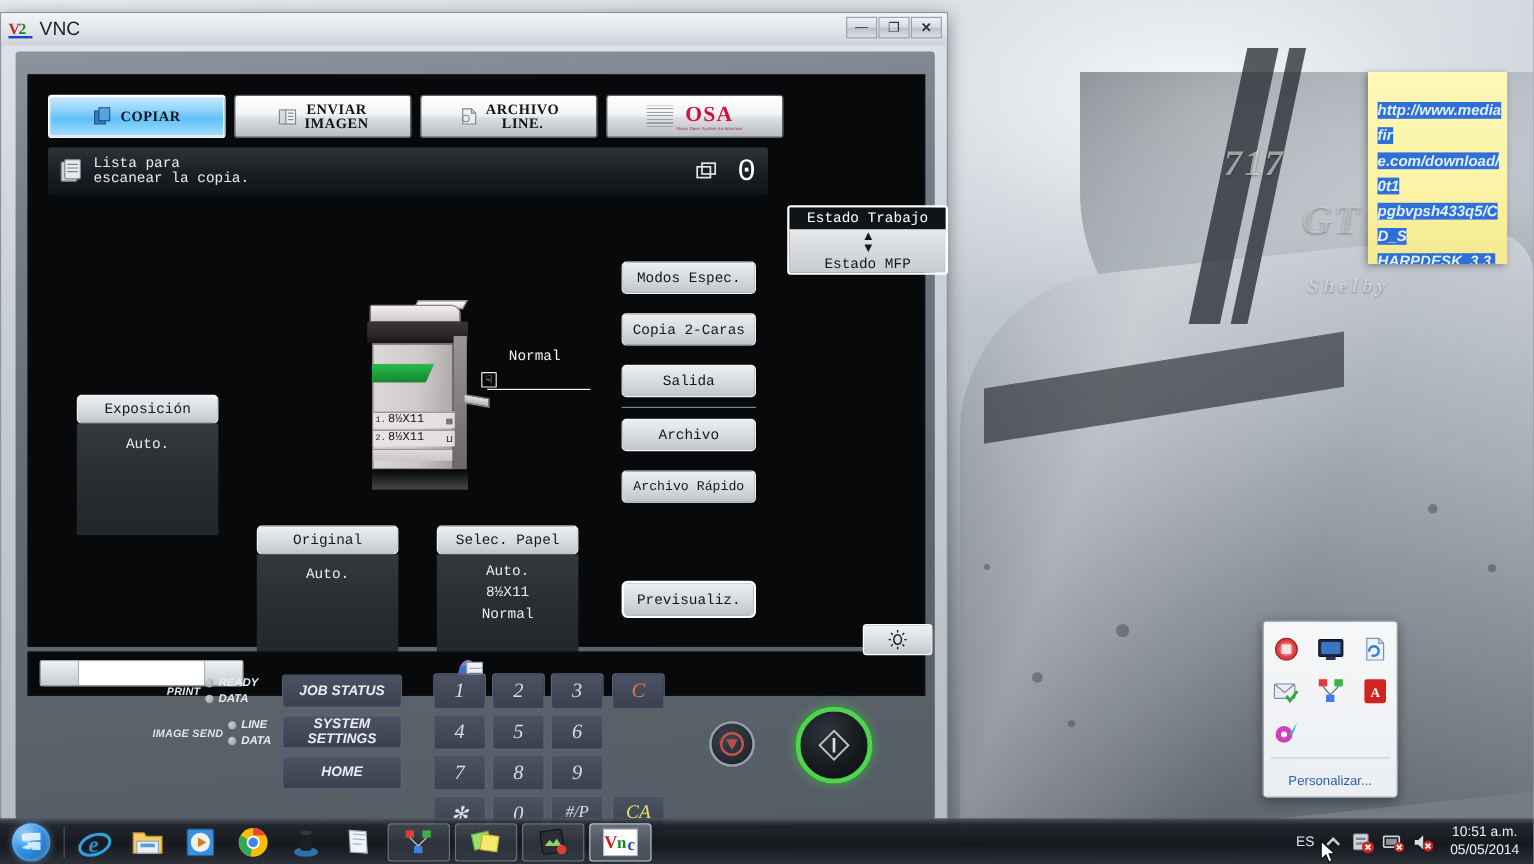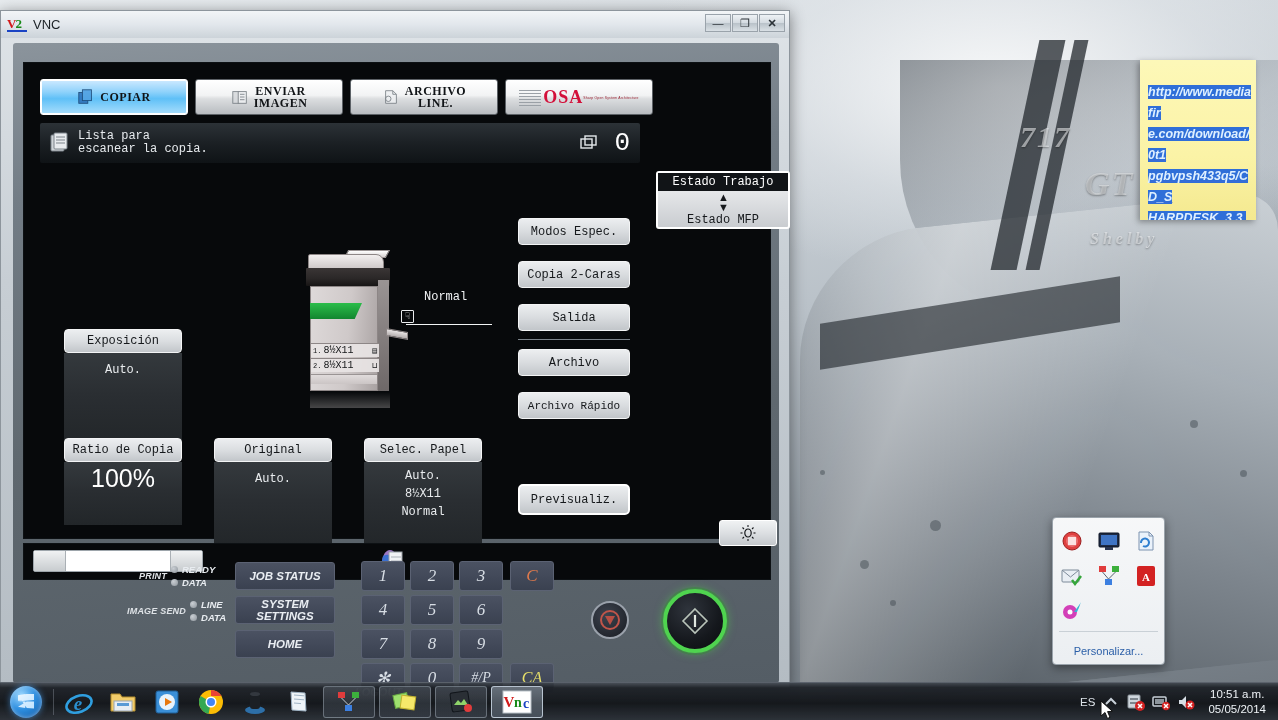--- a/index.html
+++ b/index.html
@@ -64,21 +64,21 @@
     padding-left: 6px;
   }
   .vnc-logo {
     width: 20px; height: 15px; margin-right: 6px;
     font-family: "Liberation Serif", serif; font-weight: bold;
     font-size: 13px; line-height: 13px; letter-spacing: -1px;
     color: #d21b1b; position: relative;
     border-bottom: 2px solid #1b44c4;
   }
   .vnc-logo .g { color: #188a18; }
-  .vnc-title-text { font-size: 13px; color: #1c2226; }
+  .vnc-title-text { font-size: 16px; color: #1c2226; }
   .win-btns { position: absolute; right: 4px; top: 3px; display: flex; gap: 1px; }
   .win-btn {
     width: 26px; height: 18px;
     background: linear-gradient(180deg, #eef2f5 0%, #d4dbe1 48%, #b9c2c9 52%, #d9e0e5 100%);
     border: 1px solid #9aa3ab;
     display: flex; align-items: center; justify-content: center;
     font-size: 11px; color: #2c3338; cursor: pointer;
   }
   .win-btn.close { font-weight: bold; }
 
@@ -116,21 +116,21 @@
     font-family: "Liberation Serif", serif;
     font-weight: bold; font-size: 12px; line-height: 12px;
     color: #111417; text-align: center; letter-spacing: 0.5px;
   }
   .tab-label .l2 { display: block; }
   .tab-ic {
     width: 18px; height: 18px; margin-right: 5px; flex: none;
     opacity: .85;
   }
   .osa-logo {
-    display: flex; align-items: center; justify-content: center;
+    display: flex; flex-direction: column; align-items: center; justify-content: center;
   }
   .osa-main {
     font-family: "Liberation Serif", serif; font-weight: bold;
     font-size: 18px; color: #d3103a; letter-spacing: 1px; line-height: 18px;
   }
   .osa-sub { font-size: 3.4px; color: #9a2030; letter-spacing: .2px; margin-top: 1px; }
   .osa-lines {
     width: 22px; height: 18px; margin-right: 2px;
     background: repeating-linear-gradient(0deg,#9aa0a6 0px,#9aa0a6 1px,transparent 1px,transparent 3px);
   }
@@ -626,26 +626,20 @@
       </div>
       <div class="preview-btn">Previsualiz.</div>
 
       <div class="vpanel" style="left:40px; top:266px;">
         <div class="cap">Exposición</div>
         <div class="body" style="height:93px;">
           <span class="ln">Auto.</span>
         </div>
       </div>
 
-      <div class="vpanel" style="left:40px; top:375px;">
-        <div class="cap">Ratio de Copia</div>
-        <div class="body" style="height:63px; padding-top:2px;">
-          <span class="big">100%</span>
-        </div>
-      </div>
 
       <div class="vpanel" style="left:190px; top:375px;">
         <div class="cap">Original</div>
         <div class="body" style="height:85px;">
           <span class="ln">Auto.</span>
         </div>
       </div>
 
       <div class="vpanel" style="left:340px; top:375px;">
         <div class="cap">Selec. Papel</div>

